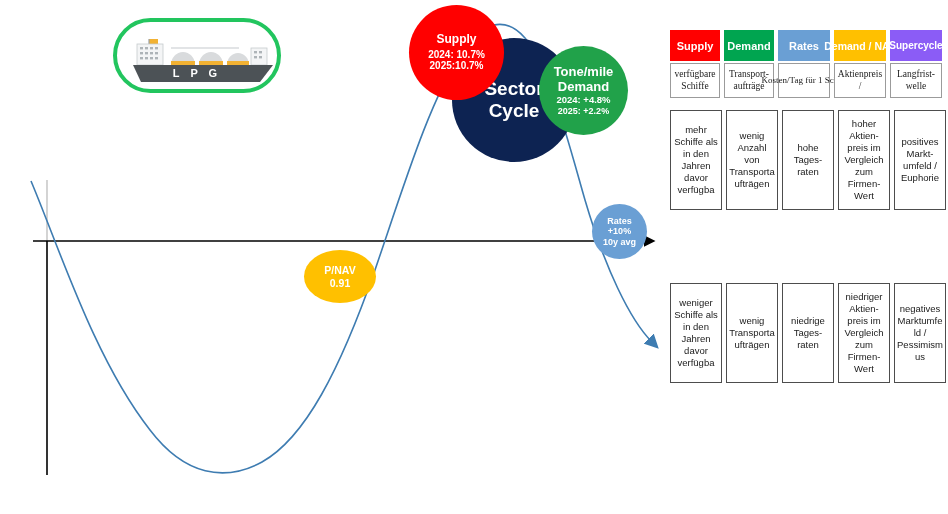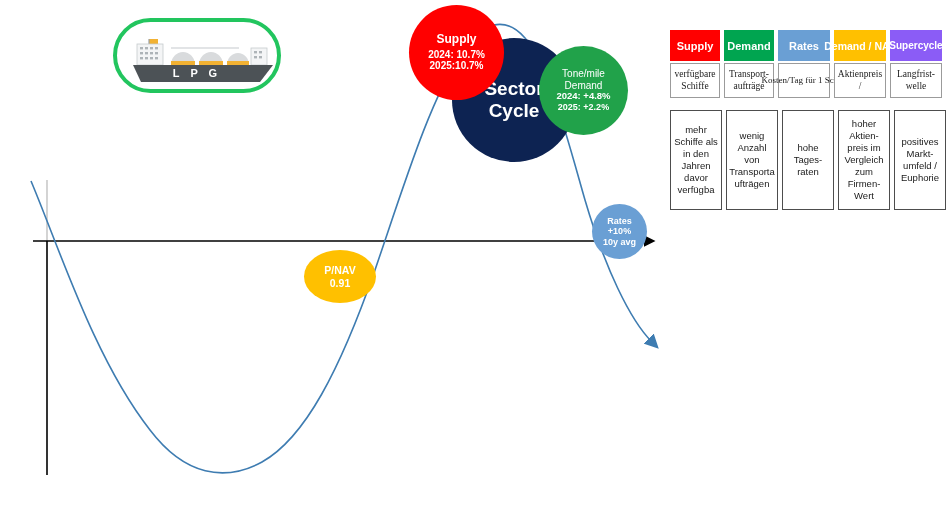--- a/index.html
+++ b/index.html
@@ -33,21 +33,21 @@
   .b-sector .l1,.b-sector .l2{display:block;}
   .b-supply{
     left:409px;top:5px;width:95px;height:95px;background:#FF0000;z-index:4;
     font-size:10px;font-weight:700;
   }
   .b-supply .ttl{font-size:12px;font-weight:700;margin-bottom:2px;}
   .b-demand{
     left:539px;top:46px;width:89px;height:89px;background:#21A24A;z-index:4;
     font-size:9.5px;font-weight:700;
   }
-  .b-demand .ttl{font-size:10px;font-weight:400;}
+  .b-demand .ttl{font-size:13px;font-weight:700;}
   .b-rates{
     left:592px;top:204px;width:55px;height:55px;background:#6A9FD4;z-index:4;
     font-size:9px;font-weight:700;
   }
   .b-pnav{
     left:304px;top:250px;width:72px;height:53px;background:#FFC000;z-index:4;
     font-size:10.5px;font-weight:700;border-radius:50%;
   }
   .bubble .sm{font-size:9px;font-weight:700;}
 
@@ -209,14 +209,21 @@
   </div>
 
   <div class="cells-top">
     <div class="tcell">mehr Schiffe als in den Jahren davor verfügba</div>
     <div class="tcell">wenig Anzahl von Transportaufträgen</div>
     <div class="tcell">hohe Tages-raten</div>
     <div class="tcell">hoher Aktien-preis im Vergleich zum Firmen-Wert</div>
     <div class="tcell">positives Markt-umfeld / Euphorie</div>
   </div>
 
+  <div class="cells-bot">
+    <div class="tcell">weniger Schiffe als in den Jahren davor verfügba</div>
+    <div class="tcell">wenig Transportaufträgen</div>
+    <div class="tcell">niedrige Tages-raten</div>
+    <div class="tcell">niedriger Aktien-preis im Vergleich zum Firmen-Wert</div>
+    <div class="tcell">negatives Marktumfeld / Pessimismus</div>
+  </div>
 
 </div>
 
 </body></html>

